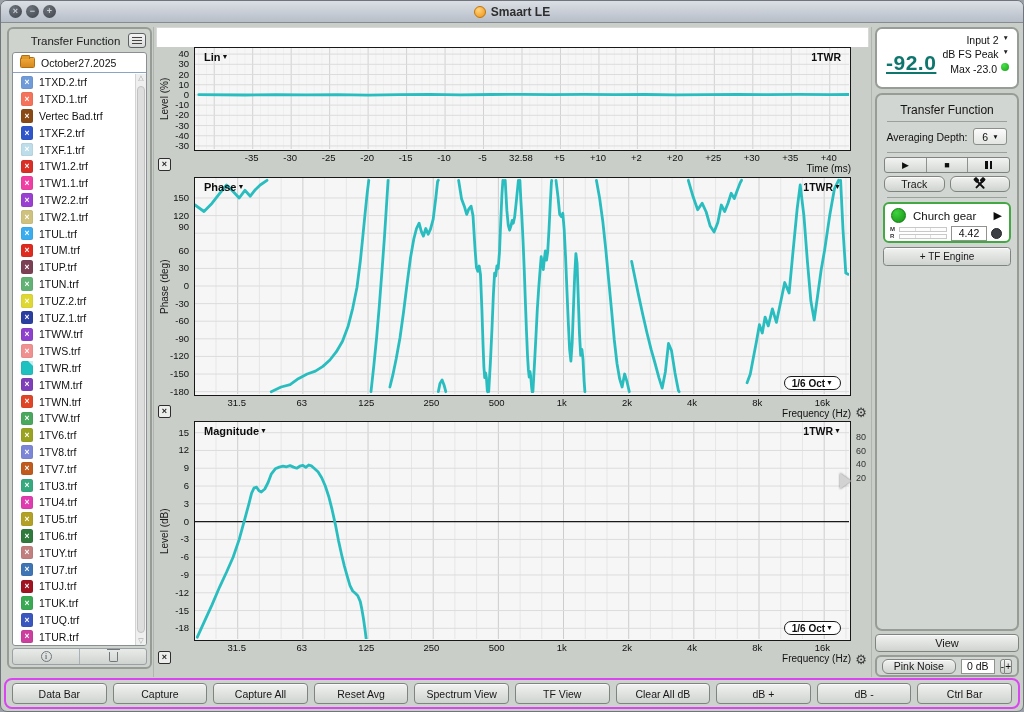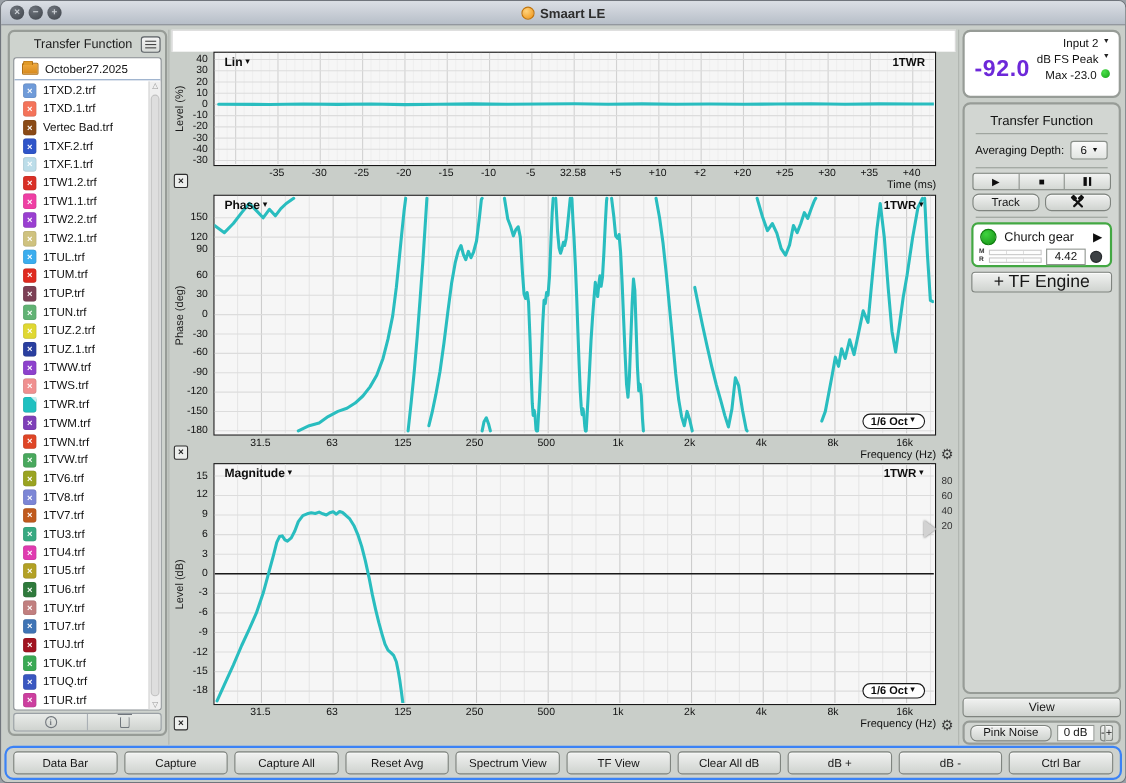--- a/index.html
+++ b/index.html
@@ -73,21 +73,21 @@
   .closebox{position:absolute;width:13px;height:13px;border:1.5px solid #2e2e2e;border-radius:2px;background:#eceeec;
             color:#222;font-size:9px;line-height:11px;text-align:center;font-weight:bold;}
   .gearbox{position:absolute;font-size:13px;color:#3a3a3a;width:16px;text-align:center;line-height:14px;}
   .rscale{position:absolute;font-size:9px;color:#333;}
   .rscale span{display:block;text-align:left;line-height:13.5px;}
   .vline{position:absolute;width:1px;background:#b0b5b0;top:26px;bottom:34px;}
 
   
   .rbox{position:absolute;left:874px;width:144px;border:2px solid #979c97;border-radius:7px;background:#d2d6d2;}
   .meterbox{top:26px;height:62px;background:#ffffff;}
-  .bigval{position:absolute;left:9px;top:22px;font-size:21px;font-weight:bold;color:#6d28d9;letter-spacing:0.5px;}
+  .bigval{position:absolute;left:9px;top:22px;font-size:21px;font-weight:bold;color:#0f766e;letter-spacing:0.5px;text-decoration:underline;}
   .mrow{position:absolute;right:8px;height:13px;display:flex;gap:4px;font-size:10.5px;color:#111;}
   .mrow .dd{font-size:6.5px;color:#222;}
   .led{width:8px;height:8px;border-radius:50%;background:radial-gradient(circle at 35% 30%,#49e049,#17a117);}
   .tfbox{top:92px;height:538px;}
   .sectitle{position:absolute;left:0;right:0;top:8px;text-align:center;font-size:12px;color:#141414;}
   .sep{position:absolute;left:10px;right:10px;height:1px;background:#9aa09a;}
   .avgrow{position:absolute;left:0;right:0;top:33px;display:flex;align-items:center;justify-content:center;gap:6px;
           font-size:10.5px;color:#111;}
   .combo{width:34px;height:17px;border:1px solid #8a8f8a;border-radius:3px;background:linear-gradient(#fbfbfb,#e2e5e2);
          display:flex;align-items:center;justify-content:center;gap:4px;font-size:10.5px;}
@@ -114,34 +114,34 @@
   .chname{font-size:11.5px;color:#111;flex:1;}
   .chplay{font-size:11px;color:#0d0d0d;}
   .chrow2{position:absolute;left:5px;right:7px;top:21px;height:16px;display:flex;align-items:center;gap:4px;}
   .mr{display:flex;flex-direction:column;font-size:6px;font-weight:bold;color:#333;line-height:7px;}
   .meters{display:flex;flex-direction:column;gap:1.5px;flex:1;}
   .meters i{display:block;height:5px;background:#fdfdfd;border:1px solid #c8c8c8;
             background-image:linear-gradient(90deg,transparent 32%,#ddd 32%,#ddd 34%,transparent 34%,transparent 65%,#ddd 65%,#ddd 67%,transparent 67%);}
   .delaybox{width:36px;height:15px;background:#fff;border:1px solid #8f948f;font-size:10.5px;display:flex;
             align-items:center;justify-content:center;color:#111;}
   .recdot{width:11px;height:11px;border-radius:50%;background:#3c4044;border:1px solid #26292c;}
-  .enginebtn{position:absolute;left:6px;right:6px;top:152px;height:19px;font-size:16px;}
+  .enginebtn{position:absolute;left:6px;right:6px;top:152px;height:19px;font-size:10px;}
   .viewbtn{position:absolute;left:874px;top:633px;width:144px;height:18px;font-size:11px;border-radius:4px;}
   .outbox{top:654px;height:22px;border-radius:6px;}
   .outinner{position:absolute;inset:0;display:flex;align-items:center;gap:5px;padding:0 5px;}
   .pinkbtn{width:87px;height:15px;border-radius:6px;font-size:10.5px;}
   .lvlbox{width:40px;height:15px;background:#fff;border:1px solid #8f948f;font-size:10.5px;display:flex;
           align-items:center;justify-content:center;color:#111;}
   .pmgrp{display:flex;height:15px;flex:1;}
   .pmgrp .btn{flex:1;height:15px;font-size:10px;}
   .pmgrp .btn:first-child{border-radius:3px 0 0 3px;}
   .pmgrp .btn:last-child{border-radius:0 3px 3px 0;border-left:none;}
 
   
-  .bbar{position:absolute;left:3px;right:3px;top:677px;height:31px;border:2px solid #3b82f6;border-radius:8px;
+  .bbar{position:absolute;left:3px;right:3px;top:677px;height:31px;border:2px solid #d946ef;border-radius:8px;
         background:#ced2ce;display:flex;align-items:center;gap:6px;padding:0 6px;}
   .bbar .btn{flex:1;height:21px;font-size:10.5px;border-radius:4px;}
 
   .tri-right{position:absolute;width:0;height:0;border-top:8px solid transparent;border-bottom:8px solid transparent;
              border-left:11px solid #d2d2d2;filter:drop-shadow(0 0 1px #777);}
 </style>
 </head>
 <body>
 
 <div class="app">

